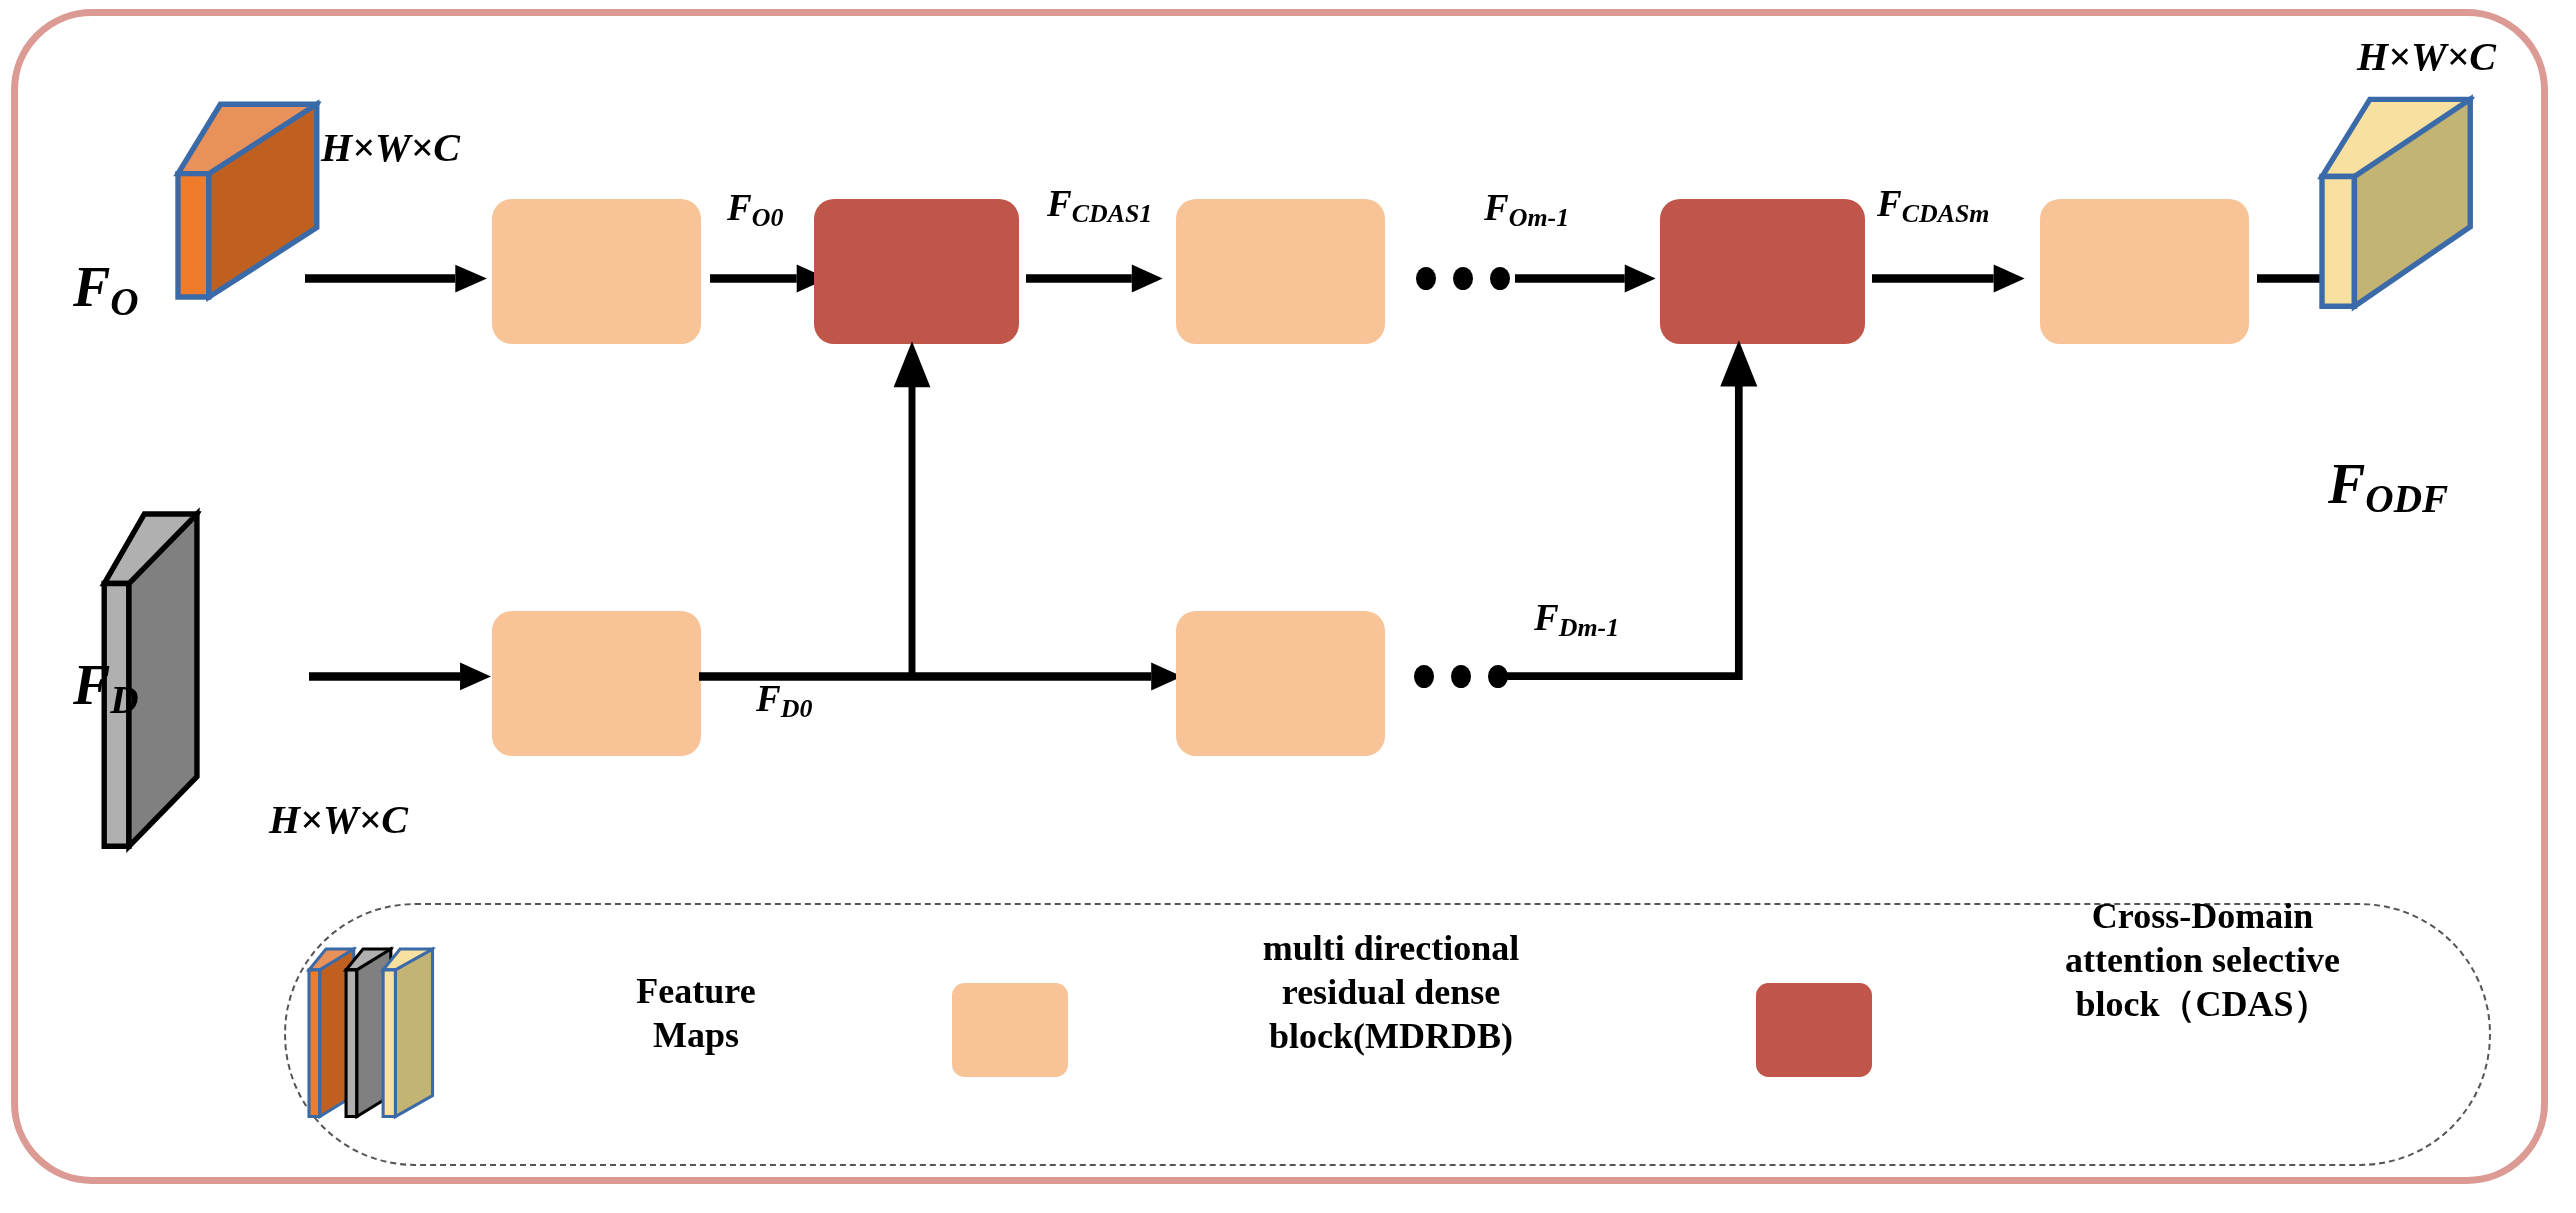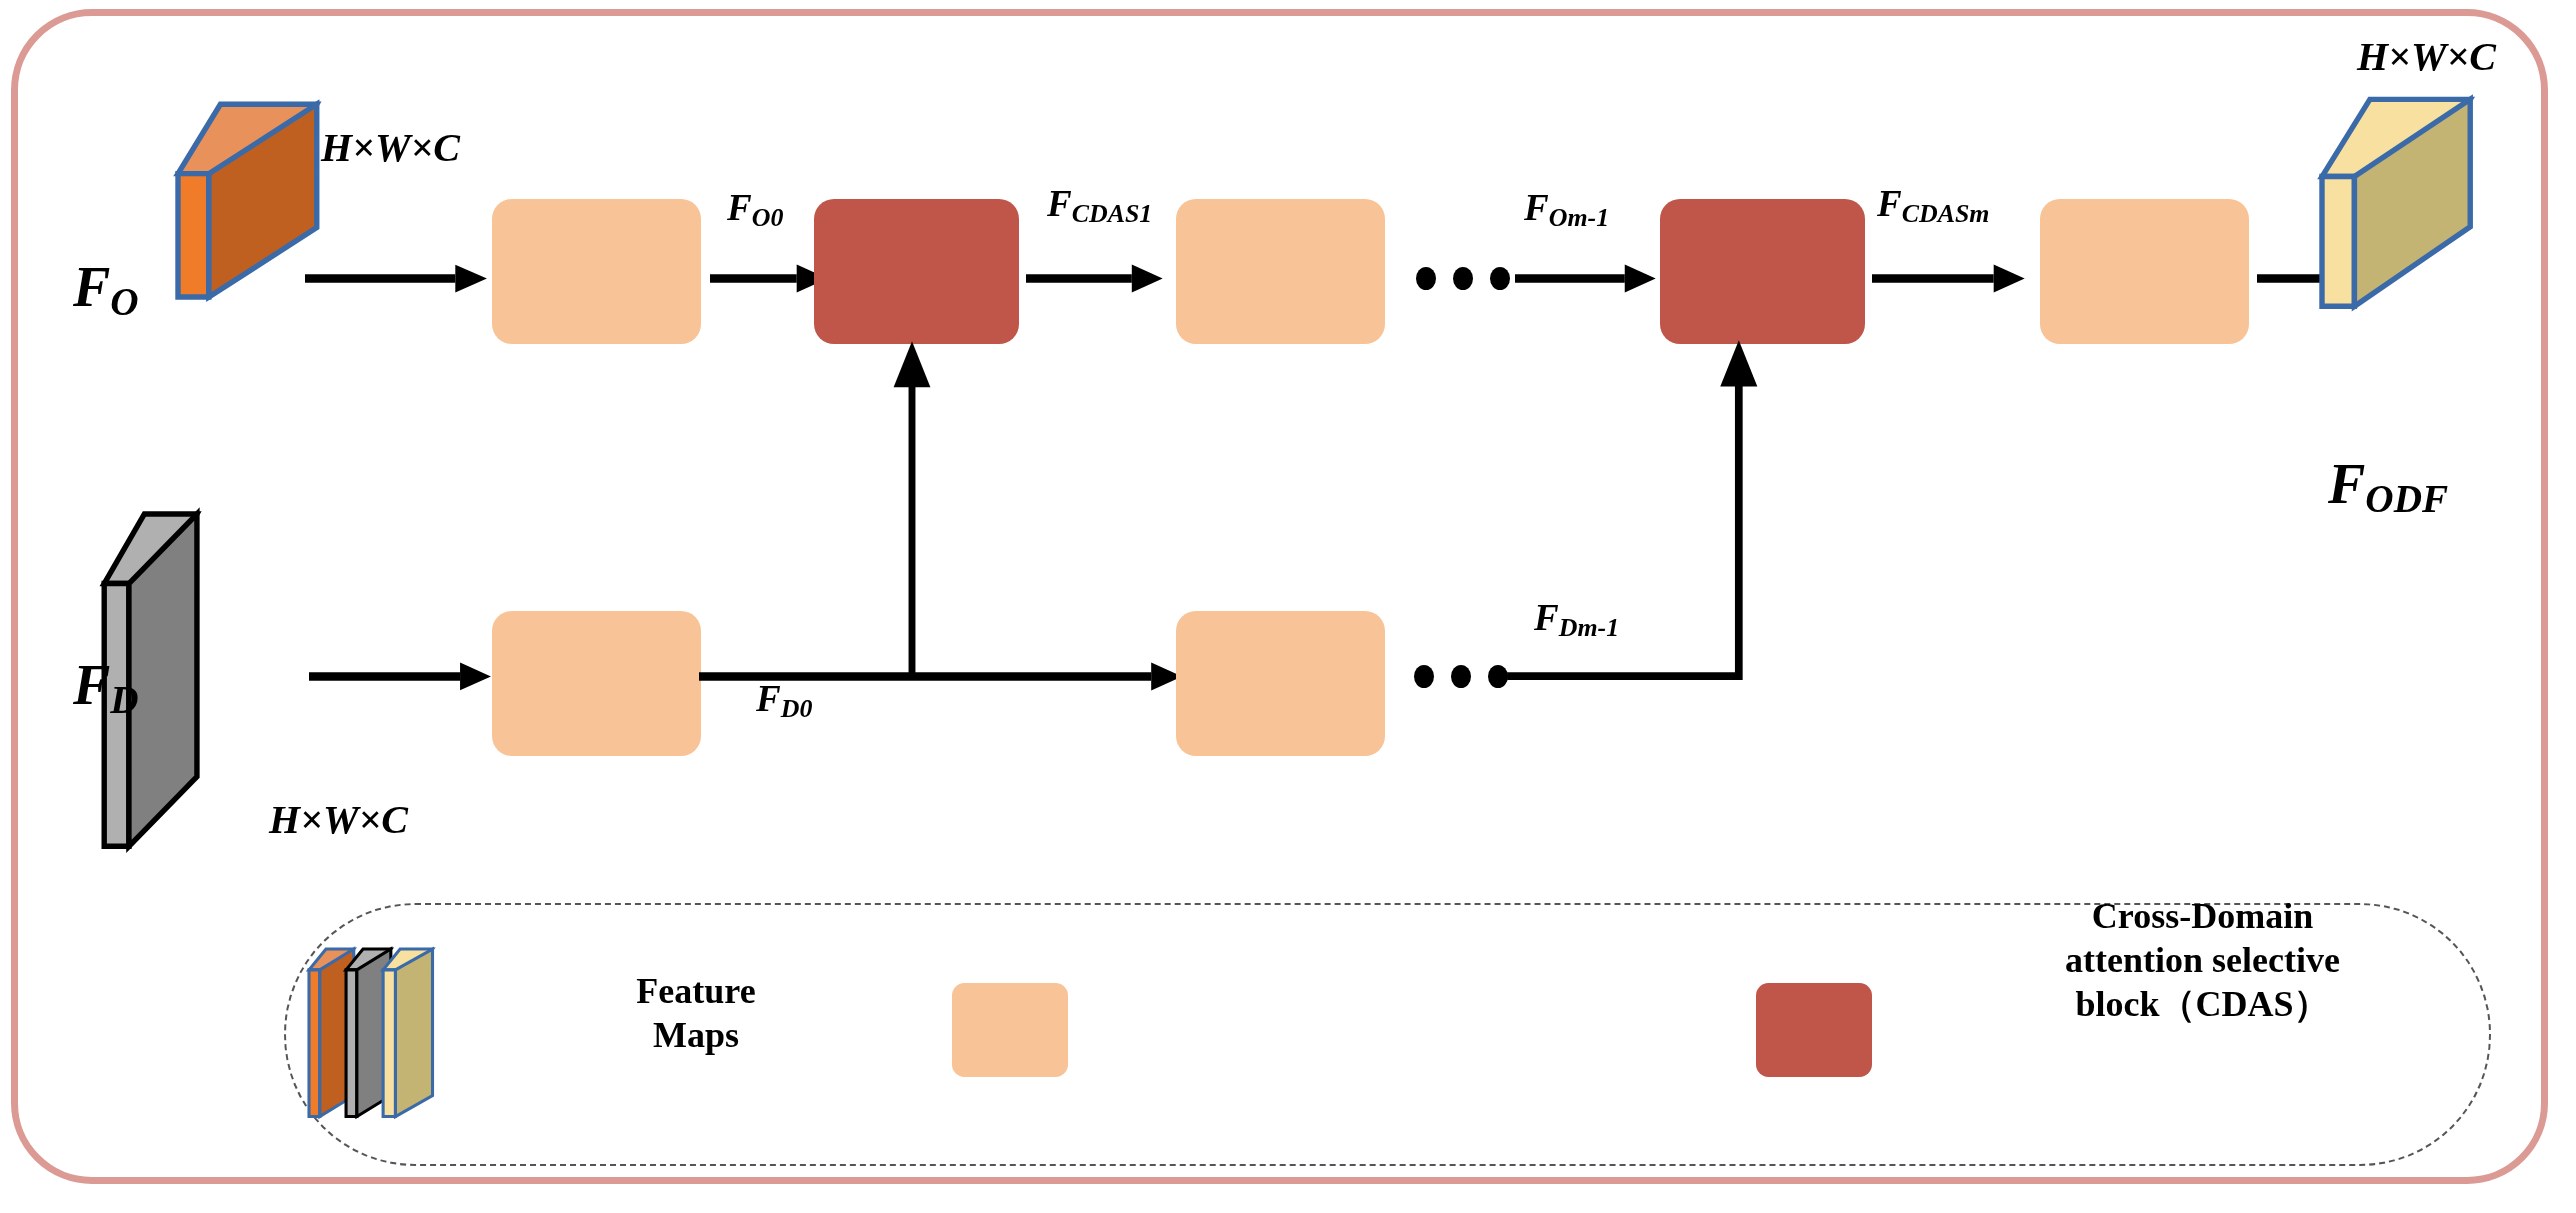--- a/index.html
+++ b/index.html
@@ -102,21 +102,21 @@
   </svg>
 
   <div class="block mdrdb" style="left:1176px;top:199px;width:209px;height:145px;"></div>
 
   <div class="dots" style="left:1416px;top:267px;">
     <i></i>
       <i></i>
       <i></i>
   </div>
 
-  <div class="mlabel flow" style="left:1524px;top:189px;">
+  <div class="mlabel flow" style="left:1484px;top:189px;">
     <span class="base">F</span><sub>Om-1</sub>
   </div>
 
   <svg class="abs" style="left:1515px;top:263px;" width="143" height="31" viewBox="0 0 185 40">
     <line x1="0" y1="20" x2="142" y2="20" stroke="#000" stroke-width="11"></line>
     <polygon points="142,2 182,20 142,38" fill="#000"></polygon>
   </svg>
 
   <div class="block cdas" style="left:1660px;top:199px;width:205px;height:145px;"></div>
 
@@ -215,20 +215,25 @@
     <polygon points="112,45 160,18 160,208 112,235" fill="#C4B474" stroke="#3B6AA8" stroke-width="4"></polygon>
   </svg>
 
   <div class="legend-text" style="left:580px;top:970px;width:232px;">
     <div>Feature</div>
     <div>Maps</div>
   </div>
 
   <div class="legend-swatch" style="left:952px;top:983px;width:116px;height:94px;background:#F8C396;"></div>
 
+  <div class="legend-text" style="left:1136px;top:927px;width:510px;">
+    <div>multi directional</div>
+    <div>residual  dense</div>
+    <div>block(MDRDB)</div>
+  </div>
 
   <div class="legend-swatch" style="left:1756px;top:983px;width:116px;height:94px;background:#C0564A;"></div>
 
   <div class="legend-text" style="left:1932px;top:895px;width:541px;">
     <div>Cross-Domain</div>
     <div>attention selective</div>
     <div>block（CDAS）</div>
   </div>
 
 </div>

